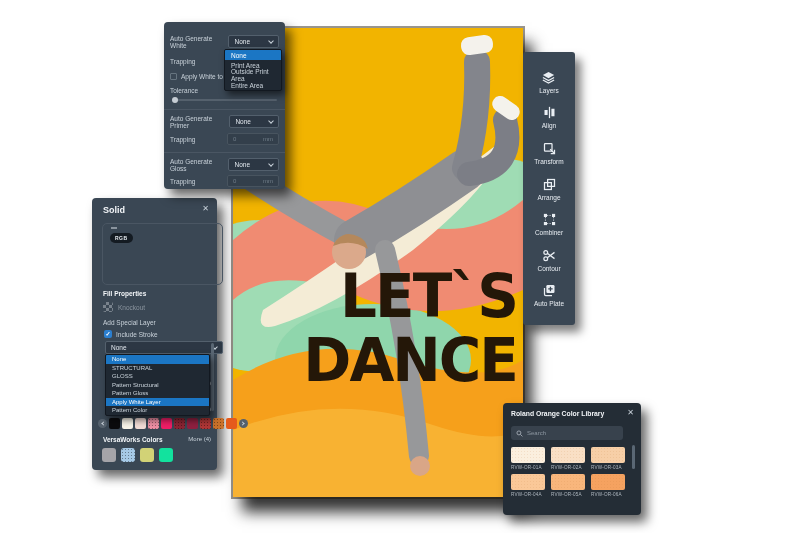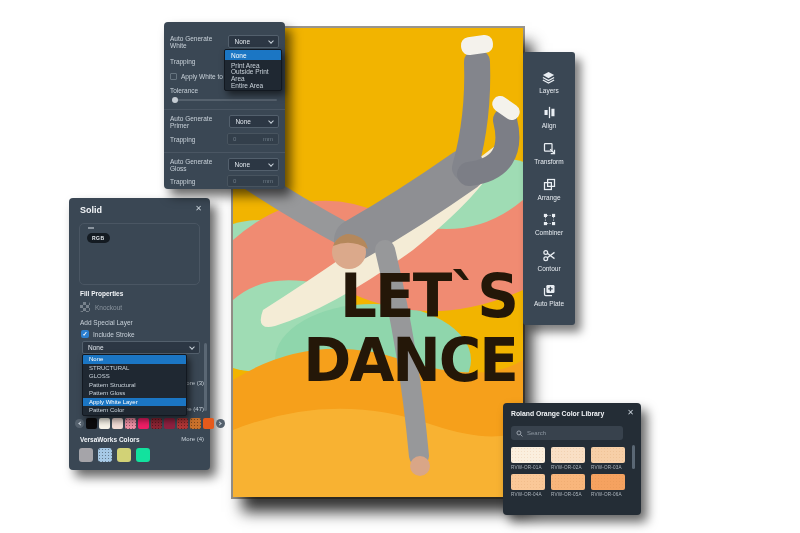--- a/index.html
+++ b/index.html
@@ -37,21 +37,21 @@
   .ag-row { position:absolute; left:6px; right:6px; display:flex; align-items:center; justify-content:space-between; }
   .ag-select { width:52px; height:13px; }
   .num-input { width:52px; height:12px; background:#333F4B; border:1px solid #48545F; border-radius:2px;
     display:flex; align-items:center; justify-content:space-between; padding:0 5px;
     font-size:6px; color:#707D89; }
   .checkbox { width:7px; height:7px; border:1px solid #66747F; border-radius:1px; background:transparent; }
   .slider-track { position:absolute; left:8px; right:8px; height:2px; background:#55616D; border-radius:1px; }
   .slider-thumb { position:absolute; left:0; top:-2px; width:6px; height:6px; border-radius:50%; background:#C6CDD4; }
 
   
-  .solid { left:69px; top:198px; width:141px; height:272px; z-index:4; }
+  .solid { left:92px; top:198px; width:125px; height:272px; z-index:4; }
   .solid-header { position:absolute; left:11px; top:7px; font-size:9px; }
   .color-box { position:absolute; left:10px; top:25px; width:121px; height:62px;
     border:1px solid #4A5663; border-radius:5px; }
   .mode-pill { position:absolute; left:7px; top:9px; background:#141B22; color:#E6EBF0;
     font-size:5px; font-weight:700; padding:2px 5px; border-radius:5px; letter-spacing:.5px; }
   .mode-dash { position:absolute; left:8px; top:3px; width:6px; height:2px; background:#8A949E; }
   .checker { width:10px; height:10px; border-radius:2px;
     background:repeating-conic-gradient(#78828C 0% 25%, #3A4754 0% 50%); background-size:6px 6px; }
   .cb-blue { width:8px; height:8px; background:#2B7FD0; border-radius:2px; color:#fff;
     font-size:6px; line-height:8px; text-align:center; font-weight:700; }

